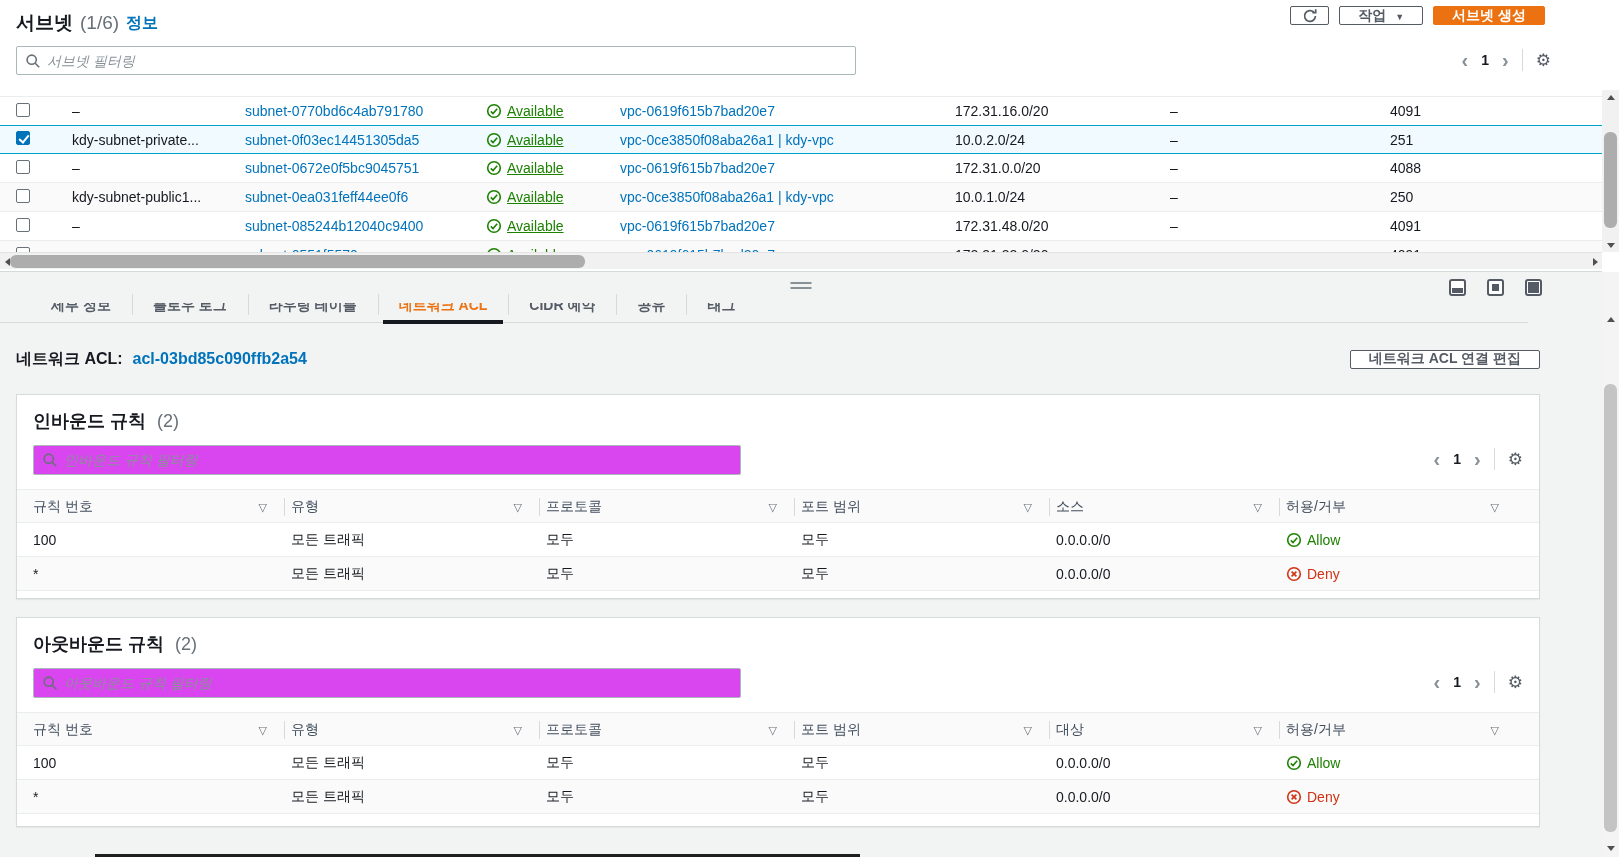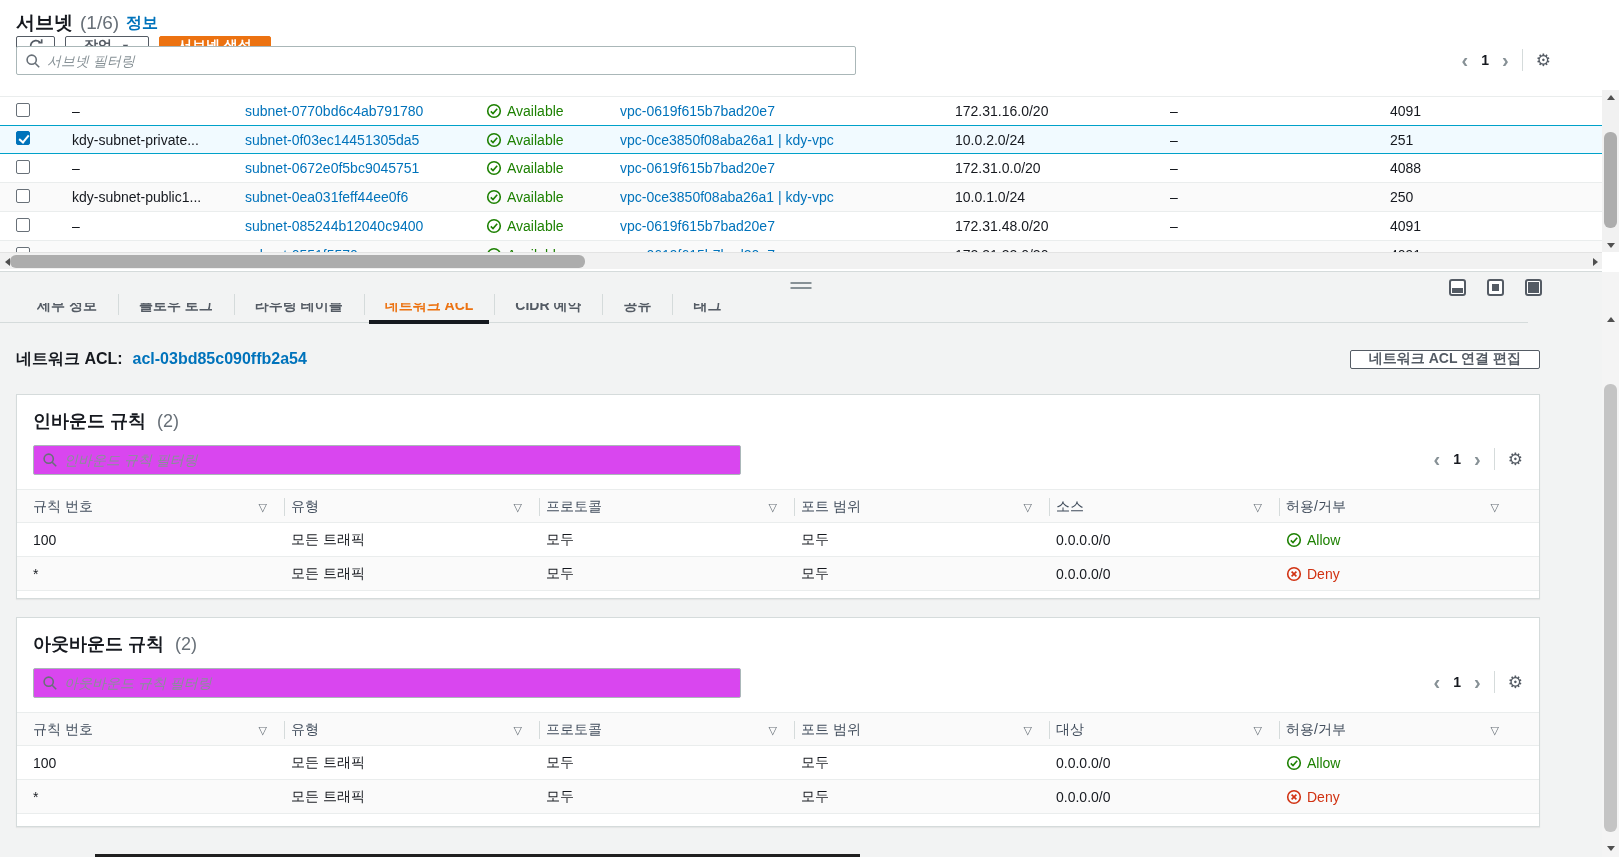--- a/index.html
+++ b/index.html
@@ -6,21 +6,21 @@
   html,body { width:1619px; height:857px; overflow:hidden; }
   body {
     font-family:"Liberation Sans","DejaVu Sans",sans-serif;
     font-size:14px; color:#16191f; background:#fff; position:relative;
   }
   a { text-decoration:none; }
 
   
   .top-section { position:absolute; top:0; left:0; width:1619px; height:271px; background:#fff; }
 
-  .page-header { position:absolute; top:6px; left:16px; right:36px; display:flex; justify-content:space-between; align-items:flex-start;flex-direction:column; }
+  .page-header { position:absolute; top:6px; left:16px; right:36px; display:flex; justify-content:space-between; align-items:flex-start; }
   .title-area { display:flex; align-items:baseline; gap:7px; padding-top:4px; }
   .page-title { font-size:19px; font-weight:bold; color:#16191f; }
   .page-count { font-size:19px; color:#687078; }
   .info-link { font-size:16px; font-weight:bold; color:#0073bb; cursor:pointer; position:relative; top:-1px; }
 
   .header-buttons { display:flex; gap:10px; margin-right:38px; }
   .btn { height:19px; border:1px solid #545b64; border-radius:2px; background:#fff; color:#545b64;
          font-family:inherit; font-size:14px; font-weight:bold; padding:0 18px; display:flex; align-items:center; gap:9px; cursor:pointer; }
   .btn.icon-btn { width:39px; justify-content:center; padding:0; }
   .btn.primary { background:#ec7211; border-color:#ec7211; color:#fff; }
@@ -38,21 +38,21 @@
   .pag-sep { width:1px; height:22px; background:#d5dbdb; }
   .gear { font-size:17px; color:#545b64; cursor:pointer; font-family:"DejaVu Sans",sans-serif; line-height:1; }
 
   .subnet-rows { position:absolute; top:96px; left:0; right:17px; height:156px; overflow:hidden; border-top:1px solid #eaeded; }
   .srow { display:grid; grid-template-columns:56px 173px 241px 134px 335px 215px 220px 1fr;
           align-items:center; height:29px; border-bottom:1px solid #eaeded; padding-left:16px; background:#fff; }
   .srow:nth-child(even) { background:#fafafa; }
   .srow.selected { background:#f1faff; border-top:1px solid #00a1c9; border-bottom:1px solid #00a1c9; margin-top:-1px; }
   .cell { white-space:nowrap; overflow:hidden; }
   .link { color:#0073bb; cursor:pointer; }
-  .status { display:flex; align-items:center; gap:5px; color:#1d8102; }
+  .status { display:flex; align-items:center; gap:5px; color:#1d8102;text-decoration:underline; }
   .status svg, .decision svg { flex:0 0 auto; }
 
   .checkbox { width:14px; height:14px; border:1px solid #687078; border-radius:2px; background:#fff; display:inline-block; position:relative; cursor:pointer; }
   .checkbox.checked { background:#0073bb; border-color:#0073bb; }
   .checkbox.checked::after { content:""; position:absolute; left:4px; top:1px; width:4px; height:8px;
                              border:solid #fff; border-width:0 2px 2px 0; transform:rotate(40deg); }
 
   
   .vscroll { position:absolute; width:17px; background:#f1f1f1; }
   .vscroll.table { right:0; top:90px; height:162px; }
@@ -72,21 +72,21 @@
   
   .bottom-panel { position:absolute; top:271px; left:0; width:1602px; height:586px; background:#f2f3f3; border-top:1px solid #d5dbdb; }
   .drag-handle { position:absolute; top:10px; left:50%; transform:translateX(-50%); width:21px; height:7px;
                  border-top:2px solid #879196; border-bottom:2px solid #879196; cursor:row-resize; }
   .layout-icons { position:absolute; top:7px; right:60px; display:flex; gap:21px; }
   .layout-icon { width:17px; height:17px; border:2px solid #545b64; border-radius:3px; position:relative; cursor:pointer; background:#fff; }
   .layout-icon.half::after { content:""; position:absolute; left:1px; right:1px; bottom:1px; height:5px; background:#545b64; }
   .layout-icon.mid::after { content:""; position:absolute; inset:3px; background:#545b64; }
   .layout-icon.full::after { content:""; position:absolute; inset:1px; background:#545b64; }
 
-  .tabbar { position:absolute; top:17px; left:0; right:74px; height:34px; border-bottom:1px solid #d5dbdb; display:flex; padding-left:16px; }
+  .tabbar { position:absolute; top:17px; left:0; right:74px; height:34px; border-bottom:1px solid #d5dbdb; display:flex; padding-left:30px; }
   .tab { display:flex; align-items:flex-end; padding:0 21px 7px; position:relative; cursor:pointer; }
   .tab:not(:first-child)::before { content:""; position:absolute; left:0; top:5px; bottom:7px; width:1px; background:#d5dbdb; }
   .tab-clip { height:12px; overflow:hidden; }
   .tab-clip span { display:block; line-height:18px; margin-top:-7px; font-size:14px; font-weight:bold; color:#545b64; white-space:nowrap; }
   .tab.active .tab-clip span { color:#ec7211; }
   .tab.active::after { content:""; position:absolute; bottom:-2px; left:5px; right:5px; height:4px; background:#16191f; }
 
   .acl-line { position:absolute; top:70px; left:16px; right:62px; height:34px; display:flex; justify-content:space-between; align-items:center; }
   .acl-label { font-size:16px; font-weight:bold; color:#16191f; }
   .acl-id { font-size:16px; font-weight:bold; color:#0073bb; margin-left:6px; cursor:pointer; }

